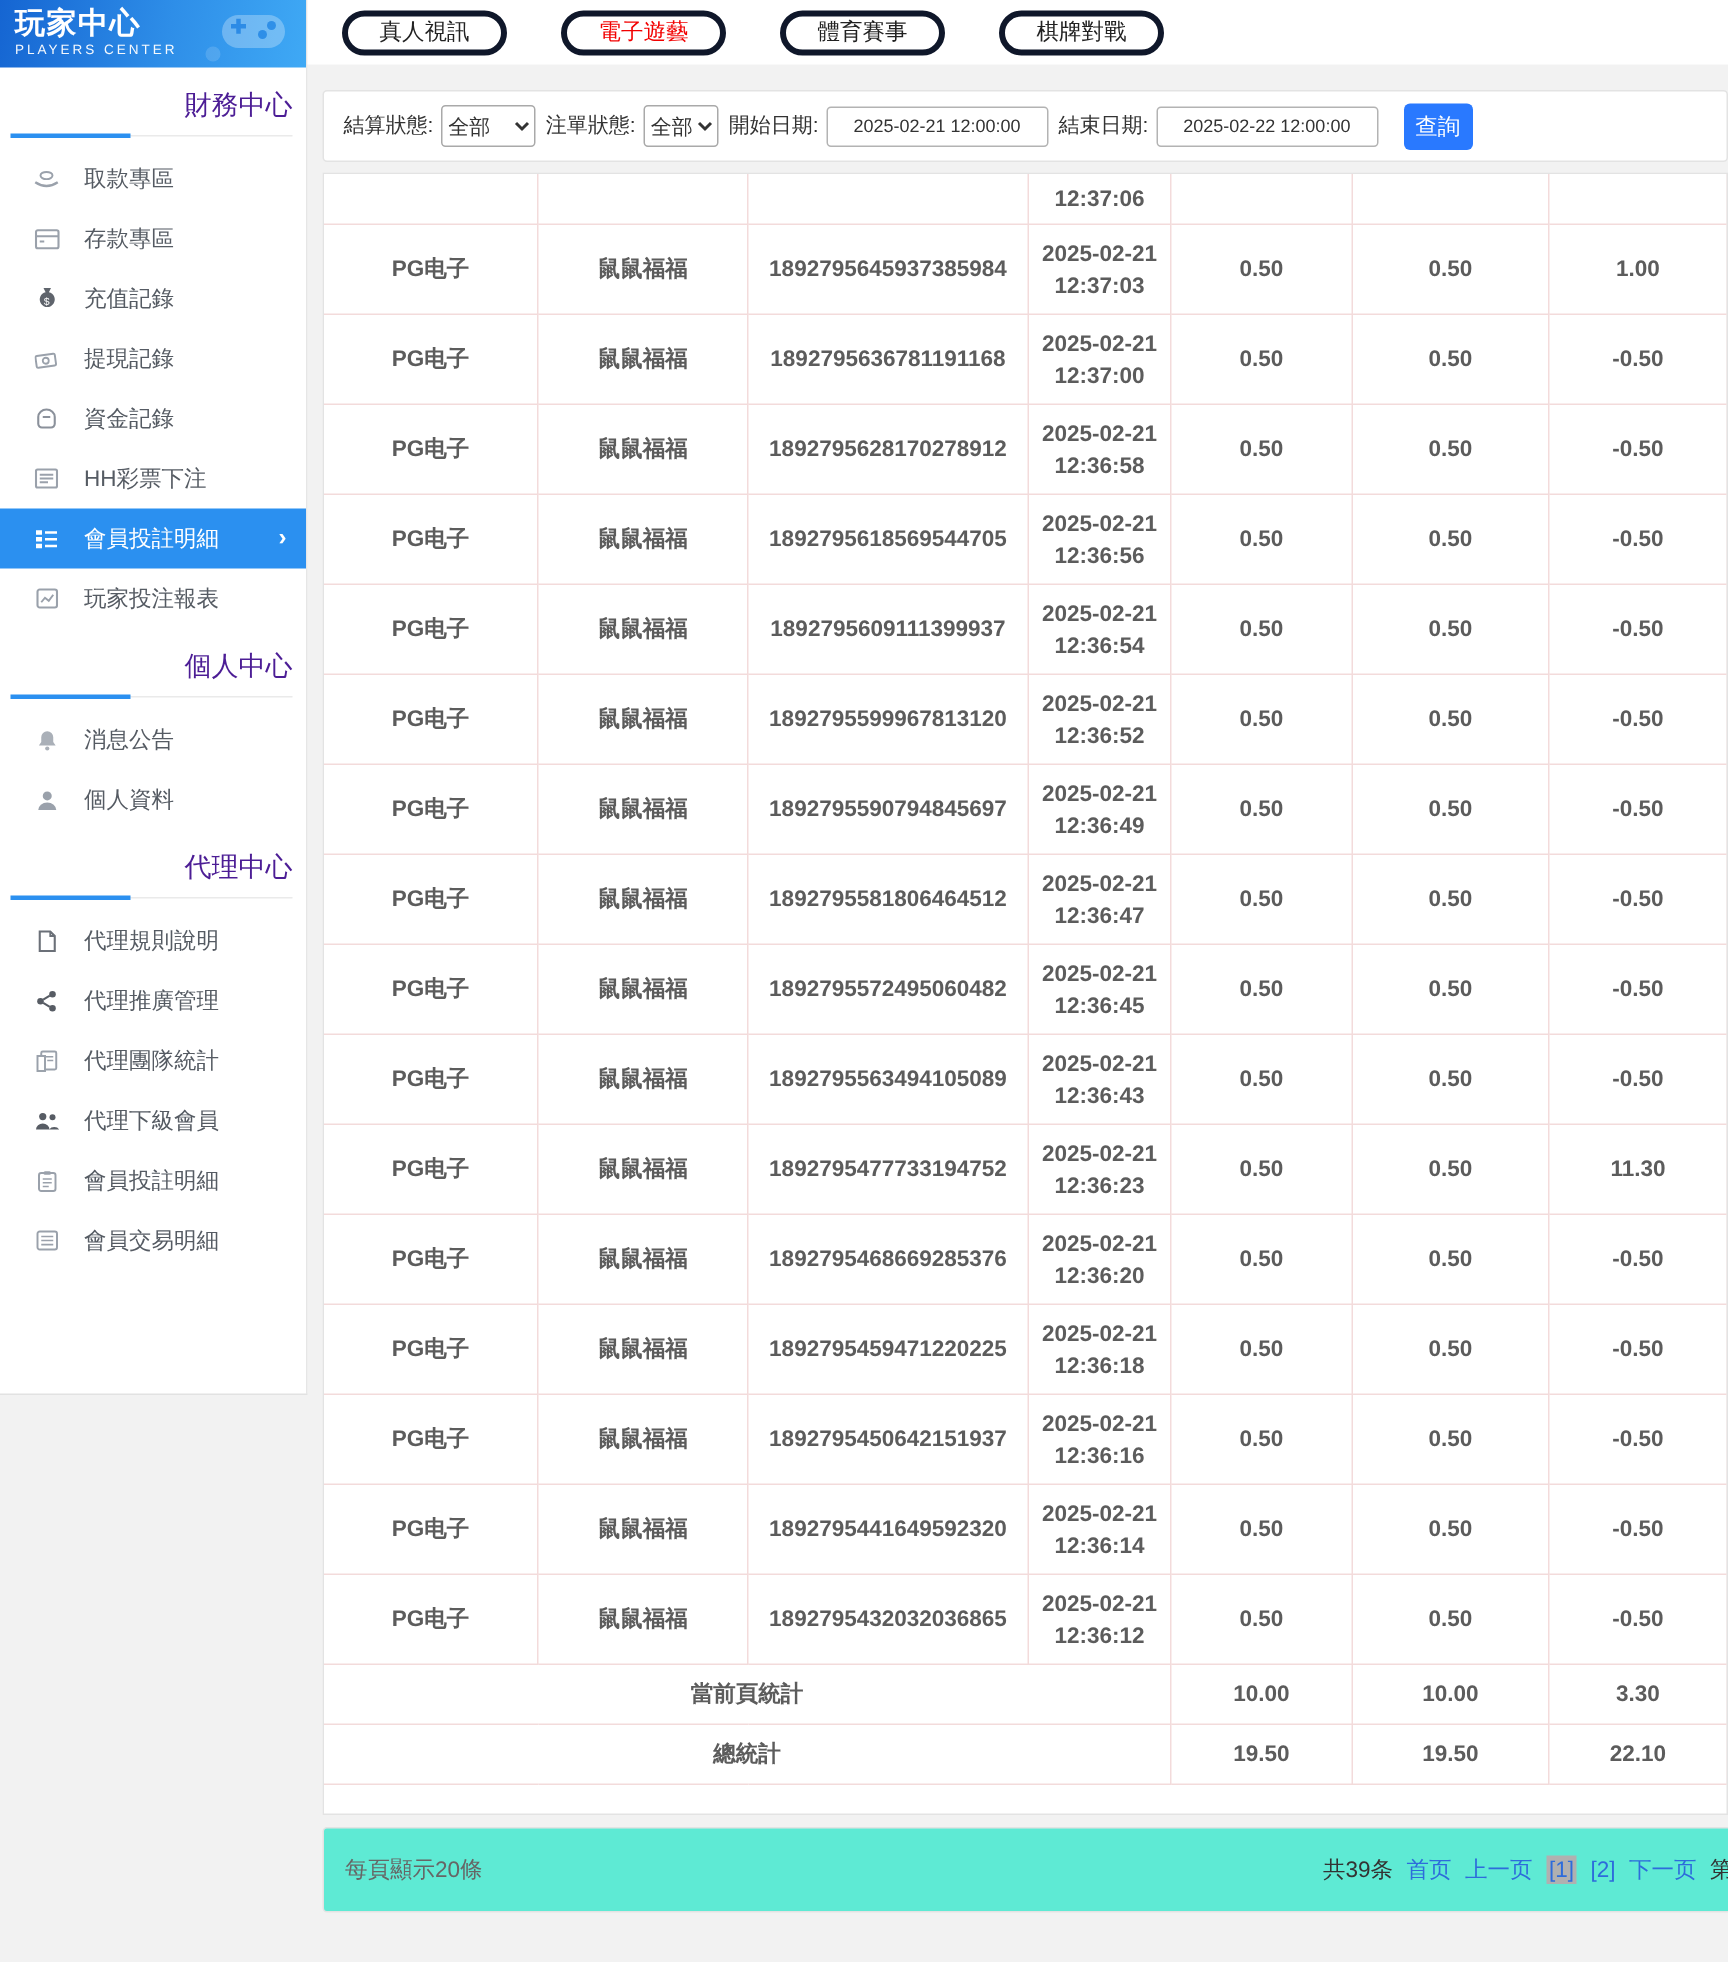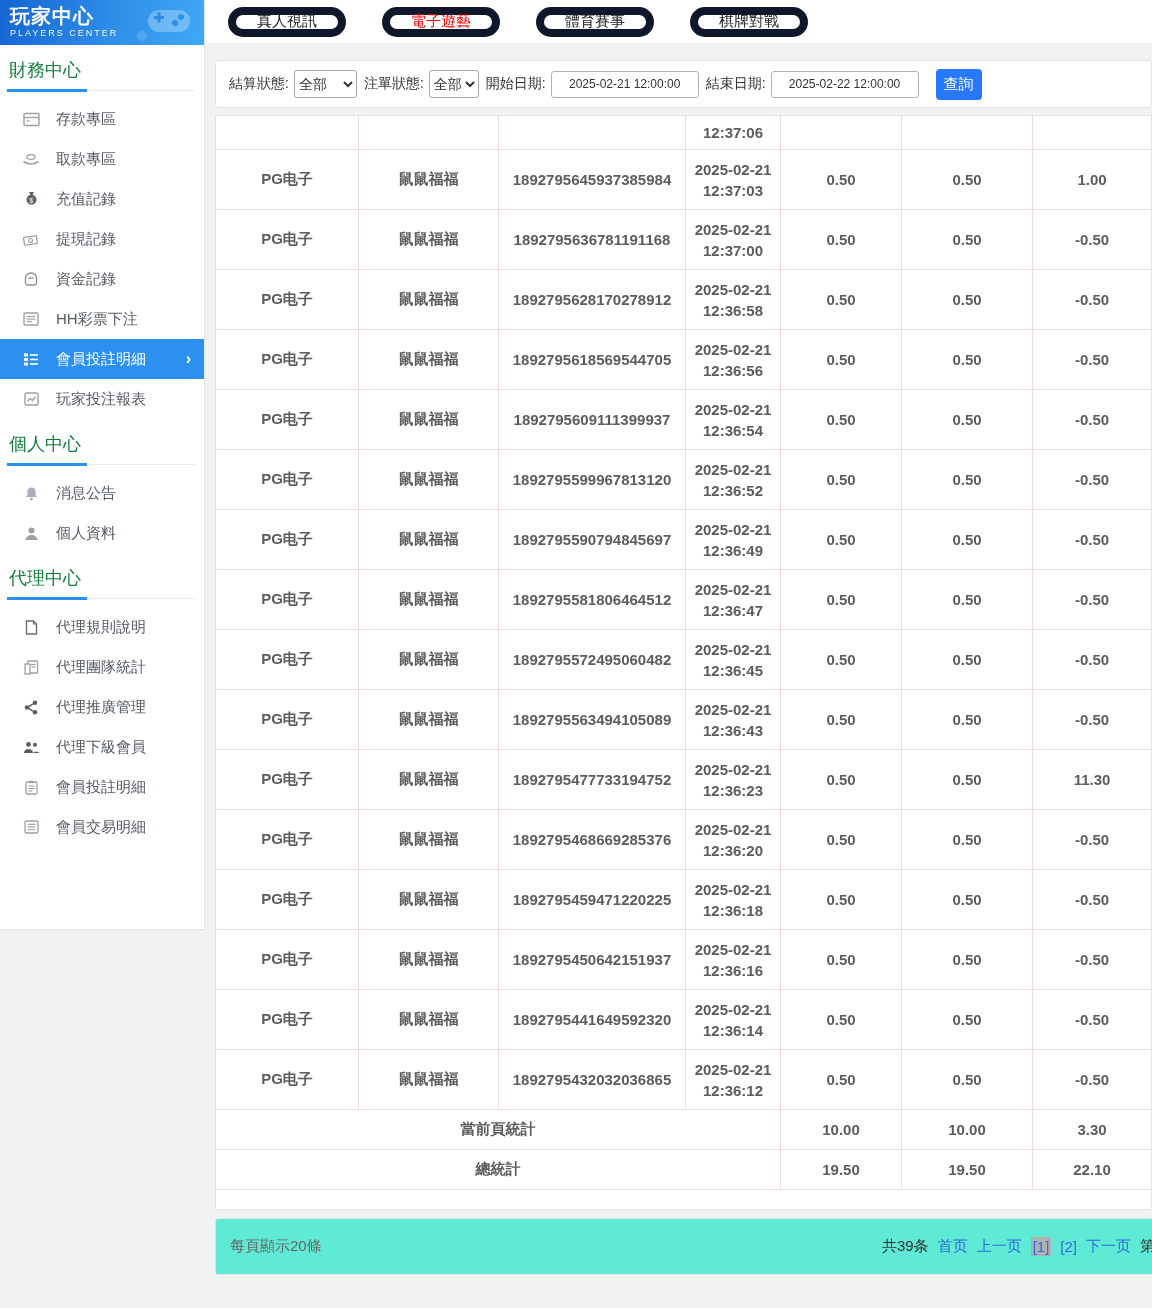--- a/index.html
+++ b/index.html
@@ -19,37 +19,37 @@
   .logo {
     position: relative; height:45px;
     background: linear-gradient(100deg,#1565d2 0%, #2e8ee8 55%, #3fa9f5 100%);
     color:#fff; padding:4px 12px 0 10px; overflow:hidden;
   }
   .logo-t { font-size:20px; font-weight:bold; letter-spacing:1px; line-height:24px;}
   .logo-s { font-size:9px; letter-spacing:2px; opacity:.95; }
   .logo svg { position:absolute; right:6px; top:2px; opacity:.28; }
   .s-head {
     margin:13px 9px 8px 9px; padding-bottom:8px; position:relative;
-    border-bottom:1px solid #eaeaea; color:#15803d; font-size:18px;
+    border-bottom:1px solid #eaeaea; color:#4c1d95; font-size:18px;text-align:right;
   }
   .s-head::after { content:""; position:absolute; left:-2px; bottom:-2px; width:80px; height:3px; background:#2b90f0; }
   .s-item {
     height:40px; display:flex; align-items:center; padding-left:22px; gap:16px;
     font-size:15px; color:#555b63; cursor:pointer; position:relative;
   }
   .s-item .ic { width:18px; display:flex; justify-content:center; align-items:center; }
   .s-item.active { background:#2b90f0; color:#fff; }
   .s-item.active .chev { position:absolute; right:13px; top:11px; color:#fff; font-size:16px; font-weight:bold; }
   
   .tabbar {
     position:absolute; left:205px; top:0; width:947px; height:43px; background:#fff;
     display:flex; align-items:center; padding-left:23px; gap:36px;
   }
   .tab {
-    height:30px; padding:0 21px; background:#fff; border:8px solid #0f172a; border-radius:17px;
+    height:30px; padding:0 21px; background:#fff; border:4px solid #0f172a; border-radius:17px;
     font-size:15px; color:#222; font-family:Liberation Sans, sans-serif; cursor:pointer; display:flex; align-items:center;
   }
   .tab.active { color:#f20000; }
   
   .filter-panel {
     position:absolute; left:215px; top:60px; width:937px; height:48px;
     background:#fff; border:1px solid #e3e3e3; border-radius:3px;
     display:flex; align-items:center; padding-left:13px; font-size:14px; color:#333;
   }
   .filter-panel .lbl { margin-right:5px; }
@@ -109,36 +109,36 @@
         <rect x="23.5" y="10.5" width="3" height="10" fill="#1565d2"></rect>
       <circle cx="8" cy="34" r="5" fill="#ffffff" opacity=".5"></circle>
     </svg>
   </div>
 
   <div class="s-head">
     <span>財務中心</span>
   </div>
   <div class="s-item">
     <span class="ic">
+        <svg width="18" height="14" viewBox="0 0 18 14">
+          <ellipse cx="9" cy="5" rx="4" ry="2.4" fill="none" stroke="#9aa1ab" stroke-width="1.3"></ellipse>
+          <path d="M1.5 9.5 q7.5 5 15 0" fill="none" stroke="#9aa1ab" stroke-width="1.6"></path>
+        </svg>
+      </span>
+    <span class="lbl">取款專區</span>
+  </div>
+  <div class="s-item">
+    <span class="ic">
         <svg width="17" height="15" viewBox="0 0 17 15">
           <rect x="1" y="1.5" width="15" height="12" rx="1.2" fill="none" stroke="#9aa1ab" stroke-width="1.4"></rect>
           <line x1="1" y1="5.5" x2="16" y2="5.5" stroke="#9aa1ab" stroke-width="1.4"></line>
           <line x1="3.5" y1="9" x2="6.5" y2="9" stroke="#9aa1ab" stroke-width="1.2"></line>
         </svg>
       </span>
     <span class="lbl">存款專區</span>
-  </div>
-  <div class="s-item">
-    <span class="ic">
-        <svg width="18" height="14" viewBox="0 0 18 14">
-          <ellipse cx="9" cy="5" rx="4" ry="2.4" fill="none" stroke="#9aa1ab" stroke-width="1.3"></ellipse>
-          <path d="M1.5 9.5 q7.5 5 15 0" fill="none" stroke="#9aa1ab" stroke-width="1.6"></path>
-        </svg>
-      </span>
-    <span class="lbl">取款專區</span>
   </div>
   <div class="s-item">
     <span class="ic">
         <svg width="15" height="16" viewBox="0 0 15 16">
           <path d="M5 1h5L8.6 3.8a5 5 0 1 1 -2.2 0Z" fill="#5f646c"></path>
           <text x="5.2" y="12" font-size="7" fill="#fff">$</text>
         </svg>
       </span>
     <span class="lbl">充值記錄</span>
   </div>
@@ -221,47 +221,47 @@
     <span>代理中心</span>
   </div>
   <div class="s-item">
     <span class="ic">
         <svg width="13" height="15" viewBox="0 0 13 15">
           <path d="M1.5 1h7l3 3v10h-10Z" fill="none" stroke="#6b7078" stroke-width="1.4"></path>
           <path d="M8.5 1v3h3" fill="none" stroke="#6b7078" stroke-width="1.2"></path>
         </svg>
       </span>
     <span class="lbl">代理規則說明</span>
-  </div>
-  <div class="s-item">
-    <span class="ic">
-        <svg width="15" height="15" viewBox="0 0 15 15">
-          <rect x="3.5" y="1" width="10" height="12" rx="1" fill="none" stroke="#9aa1ab" stroke-width="1.3"></rect>
-          <rect x="1" y="4" width="5" height="10" fill="#fff" stroke="#9aa1ab" stroke-width="1.3"></rect>
-          <line x1="6.5" y1="4.5" x2="11.5" y2="4.5" stroke="#9aa1ab" stroke-width="1.1"></line>
-          <line x1="7.5" y1="7" x2="11.5" y2="7" stroke="#9aa1ab" stroke-width="1.1"></line>
-        </svg>
-      </span>
-    <span class="lbl">代理團隊統計</span>
   </div>
   <div class="s-item">
     <span class="ic">
         <svg width="14" height="15" viewBox="0 0 14 15">
           <g fill="#575c64">
             <circle cx="11" cy="2.8" r="2.2"></circle>
             <circle cx="3" cy="7.5" r="2.2"></circle>
             <circle cx="11" cy="12.2" r="2.2"></circle>
           </g>
           <g stroke="#575c64" stroke-width="1.4">
             <line x1="4.8" y1="6.4" x2="9.2" y2="3.8"></line>
             <line x1="4.8" y1="8.6" x2="9.2" y2="11.2"></line>
           </g>
         </svg>
       </span>
     <span class="lbl">代理推廣管理</span>
+  </div>
+  <div class="s-item">
+    <span class="ic">
+        <svg width="15" height="15" viewBox="0 0 15 15">
+          <rect x="3.5" y="1" width="10" height="12" rx="1" fill="none" stroke="#9aa1ab" stroke-width="1.3"></rect>
+          <rect x="1" y="4" width="5" height="10" fill="#fff" stroke="#9aa1ab" stroke-width="1.3"></rect>
+          <line x1="6.5" y1="4.5" x2="11.5" y2="4.5" stroke="#9aa1ab" stroke-width="1.1"></line>
+          <line x1="7.5" y1="7" x2="11.5" y2="7" stroke="#9aa1ab" stroke-width="1.1"></line>
+        </svg>
+      </span>
+    <span class="lbl">代理團隊統計</span>
   </div>
   <div class="s-item">
     <span class="ic">
         <svg width="17" height="13" viewBox="0 0 17 13">
           <g fill="#575c64">
             <circle cx="5.5" cy="3.4" r="2.4"></circle>
             <path d="M1 12a4.5 4 0 0 1 9 0Z"></path>
             <circle cx="12" cy="3.8" r="2"></circle>
             <path d="M9.8 12a4 3.5 0 0 1 6.7 0Z"></path>
           </g>

